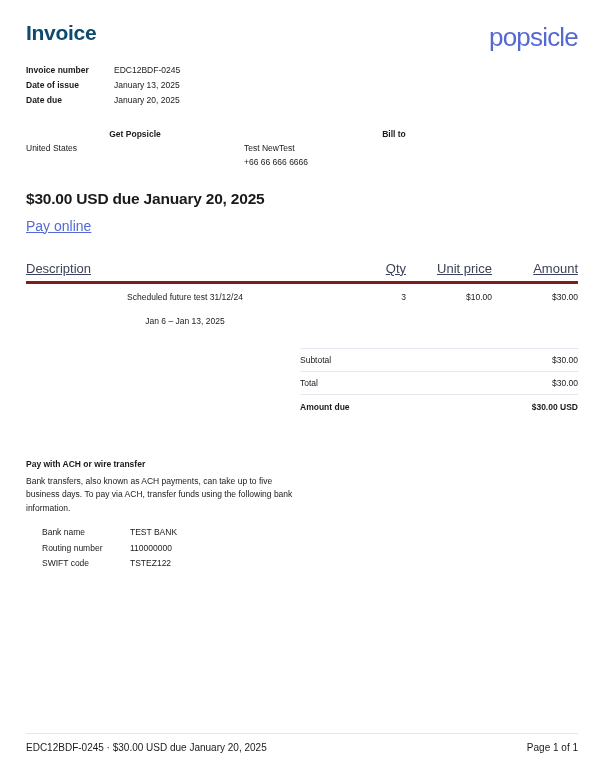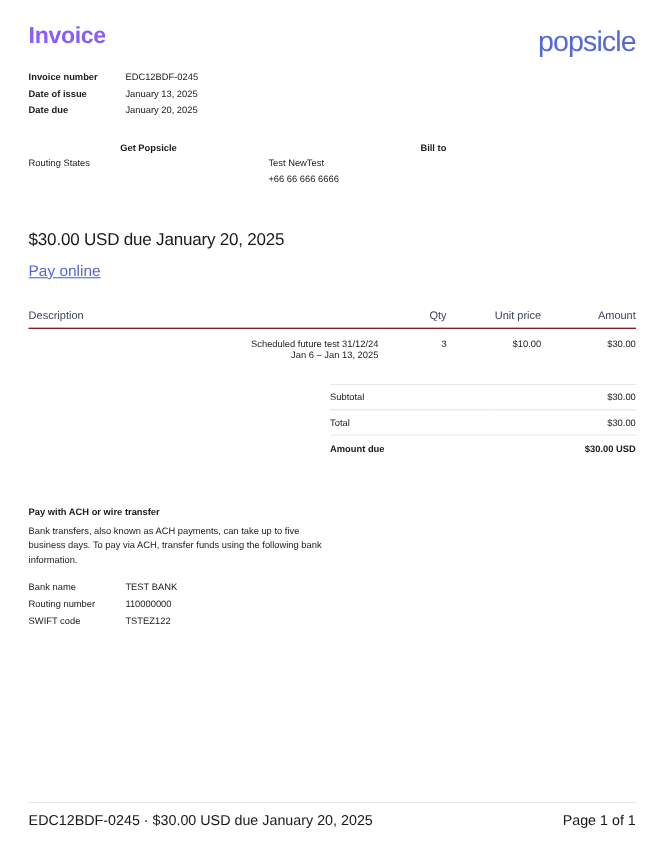--- a/index.html
+++ b/index.html
@@ -26,21 +26,21 @@
   .header-row {
     display: flex;
     justify-content: space-between;
     align-items: flex-start;
     padding-top: 20px;
   }
   .doc-title {
     font-size: 21px;
     font-weight: bold;
     letter-spacing: -0.3px;
-    color: #8b5cf6;
+    color: #0c4a6e;
     margin: 0;
     line-height: 1.2;
   }
   .brand {
     font-size: 26px;
     font-weight: normal;
     letter-spacing: -0.8px;
     color: #5469d4;
     line-height: 1;
     padding-top: 4px;
@@ -78,23 +78,23 @@
   .addr-col-right { width: 300px; }
   .addr-title {
     font-weight: bold;
     margin-bottom: 1px;
     text-align: center;
   }
   .addr-line { white-space: nowrap; }
 
   
   .due-headline {
-    margin-top: 40px;
+    margin-top: 20px;
     font-size: 15.5px;
-    font-weight: normal;
+    font-weight: bold;
     letter-spacing: -0.2px;
   }
   .pay-online {
     margin-top: 10px;
     font-size: 14px;
     color: #5469d4;
     display: inline-block;
     cursor: pointer;
   }
 
@@ -103,33 +103,34 @@
     width: 100%;
     margin-top: 26px;
     border-collapse: collapse;
     font-size: 8.5px;
   }
   .items thead th {
     font-weight: normal;
     color: #3c4257;
     text-align: right;
     padding: 0 0 5px 0;
-    border-bottom: 1px solid #7f1d1d;
-    font-size: 10px;
+    border-bottom: 3px solid #7f1d1d;
+    font-size: 13px;
+    text-decoration: underline;
   }
   .items thead th.desc { text-align: left; }
   .items tbody td {
     padding: 8px 0 0 0;
     text-align: right;
     vertical-align: top;
   }
-  .items tbody td.desc { text-align: right; }
+  .items tbody td.desc { text-align: center; }
   .item-sub {
     display: block;
-    margin-top: 0;
+    margin-top: 14px;
     color: #1a1a1a;
   }
   .col-qty { width: 62px; }
   .col-unit { width: 86px; }
   .col-amt { width: 86px; }
 
   
   .totals-wrap {
     display: flex;
     justify-content: flex-end;
@@ -160,20 +161,21 @@
     font-weight: bold;
     margin-bottom: 3px;
   }
   .bank-desc {
     width: 278px;
   }
   .bank-table {
     margin-top: 10px;
     border-collapse: collapse;
     font-size: 8.5px;
+    margin-left: 16px;
   }
   .bank-table td {
     padding: 0 0 2px 0;
     vertical-align: top;
     white-space: nowrap;
   }
   .bank-table td.k {
     padding-right: 16px;
     width: 72px;
   }
@@ -181,21 +183,21 @@
   
   .footer {
     position: absolute;
     left: 26px;
     right: 26px;
     bottom: 26px;
     border-top: 1px solid #e3e8ee;
     padding-top: 8px;
     display: flex;
     justify-content: space-between;
-    font-size: 13px;
+    font-size: 10px;
     color: #1a1a1a;
   }
 </style>
 </head>
 <body>
 
 <div class="page">
 
   <div class="header-row">
     <h1 class="doc-title">Invoice</h1>
@@ -215,21 +217,21 @@
     <tr>
       <td class="k">Date due</td>
       <td class="v">January 20, 2025</td>
     </tr>
   </tbody>
     </table>
 
   <div class="addresses">
     <div class="addr-col-left">
       <div class="addr-title">Get Popsicle</div>
-      <div class="addr-line">Routing States</div>
+      <div class="addr-line">United States</div>
     </div>
     <div class="addr-col-right">
       <div class="addr-title">Bill to</div>
       <div class="addr-line">Test NewTest</div>
       <div class="addr-line">+66 66 666 6666</div>
     </div>
   </div>
 
   <div class="due-headline">$30.00 USD due January 20, 2025</div>
   <a class="pay-online" href="#">Pay online</a>

